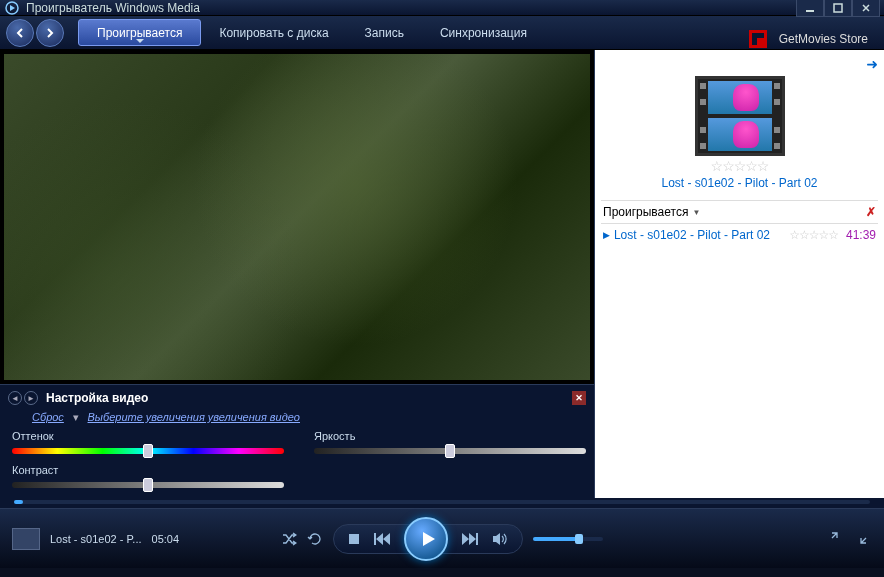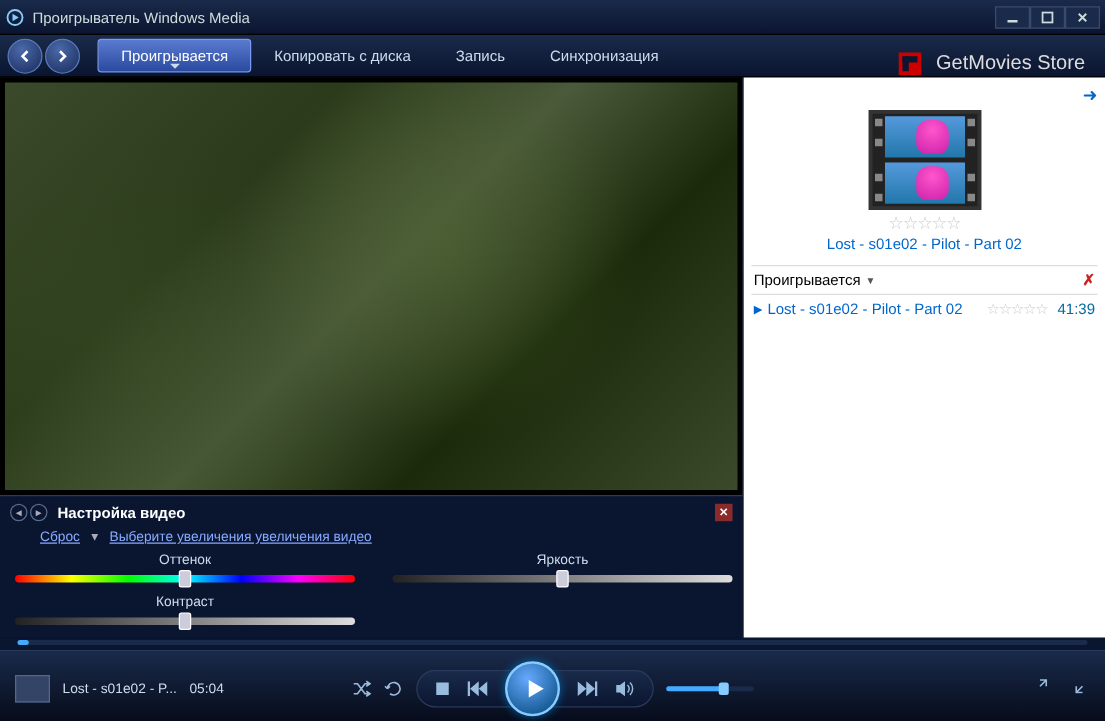--- a/index.html
+++ b/index.html
@@ -1,48 +1,48 @@
 <!DOCTYPE html>
 <html><head>
 <meta charset="utf-8">
 <style>
 * { margin: 0; padding: 0; box-sizing: border-box; font-family: "Segoe UI", Tahoma, sans-serif; }
 body { width: 884px; height: 577px; background: #0a1020; overflow: hidden; }
 
-.titlebar { height: 28px; background: linear-gradient(#1a2a4a, #0a1530); display: flex; align-items: center; padding: 0 4px; color: #cdd; font-size: 12px; border-bottom: 1px solid #000; }
+.titlebar { height: 16px; background: linear-gradient(#1a2a4a, #0a1530); display: flex; align-items: center; padding: 0 4px; color: #cdd; font-size: 12px; border-bottom: 1px solid #000; }
 .titlebar .icon { width: 16px; height: 16px; margin-right: 6px; display: flex; align-items: center; justify-content: center; }
 .titlebar .winbtns { margin-left: auto; display: flex; gap: 0; }
 .winbtn { width: 28px; height: 18px; background: #1a2a4a; border: 1px solid #3a4a6a; display: flex; align-items: center; justify-content: center; color: #cdd; font-size: 10px; }
 
 .toolbar { height: 34px; background: linear-gradient(#1a2a4a, #0a1530); display: flex; align-items: center; padding: 0 6px; border-bottom: 1px solid #000; }
 .navbtn { width: 28px; height: 28px; border-radius: 14px; background: radial-gradient(circle at 40% 30%, #4a6aaa, #1a2a5a); border: 1px solid #5a7aba; display: flex; align-items: center; justify-content: center; margin-right: 2px; }
 .navbtn svg { width: 12px; height: 12px; }
 .tabs { display: flex; margin-left: 12px; gap: 0; height: 100%; align-items: stretch; }
 .tab { padding: 0 18px; display: flex; align-items: center; color: #cde; font-size: 12px; position: relative; }
 .tab.active { background: linear-gradient(#5a7acf, #2a4a9f); border: 1px solid #7a9aef; border-radius: 3px; margin: 3px 0; color: #fff; }
 .tab.active::after { content: ''; position: absolute; bottom: 2px; left: 50%; transform: translateX(-50%); width: 0; height: 0; border-left: 4px solid transparent; border-right: 4px solid transparent; border-top: 4px solid #cde; }
-.store { margin-left: auto; display: flex; align-items: center; gap: 12px; color: #ddd; font-size: 16px; padding-right: 10px; margin-top: 12px; }
+.store { margin-left: auto; display: flex; align-items: center; gap: 12px; color: #ddd; font-size: 12px; padding-right: 10px; margin-top: 12px; }
 .store-icon { width: 18px; height: 18px; background: #c00; position: relative; }
 .store-icon::before { content: ''; position: absolute; top: 3px; left: 3px; width: 5px; height: 12px; background: #0a1530; }
 .store-icon::after { content: ''; position: absolute; top: 3px; left: 3px; width: 12px; height: 5px; background: #0a1530; }
 
 .mainrow { display: flex; height: 448px; background: #000; }
 .videocol { width: 595px; display: flex; flex-direction: column; border-right: 1px solid #2a3a5a; }
 .videoarea { flex: 1; background: linear-gradient(135deg, #3a4a2a 0%, #2a3a1a 30%, #4a5a3a 50%, #1a2a0a 70%, #3a4a2a 100%); position: relative; margin: 4px; }
 .videoarea::before { content:''; position:absolute; inset:0; background: radial-gradient(circle at 60% 40%, rgba(80,100,50,.6), transparent 40%), radial-gradient(circle at 20% 70%, rgba(60,80,40,.5), transparent 35%); }
 
 .vsettings { background: #0a1530; border-top: 1px solid #2a3a5a; padding: 4px 8px 8px; }
 .vs-head { display: flex; align-items: center; color: #fff; font-size: 12px; font-weight: bold; padding: 2px 0 4px; }
 .vs-nav { width: 14px; height: 14px; border: 1px solid #5a6a8a; border-radius: 7px; display: flex; align-items: center; justify-content: center; margin-right: 2px; font-size: 8px; color: #aab; }
 .vs-close { margin-left: auto; width: 14px; height: 14px; background: #8a2a2a; display: flex; align-items: center; justify-content: center; font-size: 9px; color: #fff; }
 .vs-links { padding: 2px 0 6px 24px; font-size: 11px; }
-.vs-links a { color: #8af; text-decoration: underline; }
+.vs-links a { color: #8af; text-decoration: underline; font-style: italic; }
 .vs-links .sep { color: #aab; margin: 0 6px; }
 .vs-sliders { display: grid; grid-template-columns: 1fr 1fr; gap: 8px 30px; padding-left: 4px; }
-.vs-slider label { color: #cde; font-size: 11px; display: block; margin-bottom: 2px; text-align: center; }
+.vs-slider label { color: #cde; font-size: 11px; display: block; margin-bottom: 2px; }
 .track { height: 6px; border-radius: 3px; position: relative; margin: 6px 0 2px; }
 .track.hue { background: linear-gradient(to right, #f00, #ff0, #0f0, #0ff, #00f, #f0f, #f00); }
 .track.gray { background: linear-gradient(to right, #222, #ddd); }
 .track.sat { background: linear-gradient(to right, #888, #f44, #f00); }
 .thumb { position: absolute; top: -4px; width: 10px; height: 14px; background: #ccd; border: 1px solid #fff; border-radius: 2px; transform: translateX(-5px); }
 
 .sidecol { flex: 1; background: #fff; display: flex; flex-direction: column; padding: 6px; font-size: 12px; }
 .side-top { display: flex; justify-content: flex-end; }
 .side-arrow { color: #06c; font-size: 14px; }
 .side-thumb { align-self: center; margin-top: 4px; width: 90px; height: 80px; background: #222; border: 3px solid #333; position: relative; display: flex; flex-direction: column; }
@@ -50,21 +50,21 @@
 .frame { flex: 1; margin: 2px 10px; background: linear-gradient(#59d, #27a); position: relative; }
 .frame::after { content:''; position:absolute; left: 40%; top: 10%; width: 40%; height: 80%; background: radial-gradient(circle at 50% 30%, #f5c, #c2a); border-radius: 40% 40% 30% 30%; }
 .side-stars { align-self: center; color: #ccc; font-size: 14px; letter-spacing: -1px; margin-top: 2px; }
 .side-title { align-self: center; color: #06c; margin-top: 2px; }
 .side-hdr { display: flex; align-items: center; border-top: 1px solid #ddd; border-bottom: 1px solid #ddd; padding: 4px 2px; margin-top: 10px; }
 .side-hdr .drop { font-size: 8px; margin-left: 4px; color: #555; }
 .side-hdr .x { margin-left: auto; color: #c22; font-weight: bold; }
 .side-row { display: flex; align-items: center; padding: 4px 2px; color: #06c; }
 .side-row .play { color: #06c; font-size: 9px; margin-right: 4px; }
 .side-row .stars { margin-left: auto; color: #ccc; letter-spacing: -1px; }
-.side-row .dur { margin-left: 8px; color: #0369a1; }
+.side-row .dur { margin-left: 8px; color: #a21caf; }
 
 .seekbar { height: 10px; background: #0a1530; padding: 2px 14px; }
 .seek-track { height: 4px; background: #1a2a4a; border-radius: 2px; position: relative; }
 .seek-fill { position: absolute; left: 0; top: 0; height: 100%; width: 1%; background: #4af; border-radius: 2px; }
 
 .controls { height: 60px; background: linear-gradient(#1a2a4a, #050a18); display: flex; align-items: center; padding: 0 12px; border-top: 1px solid #2a3a5a; }
 .now-thumb { width: 28px; height: 22px; background: #346; border: 1px solid #568; margin-right: 10px; }
 .now-text { color: #cde; font-size: 11px; display: flex; gap: 10px; }
 .ctrl-center { position: absolute; left: 50%; transform: translateX(-50%); display: flex; align-items: center; gap: 10px; }
 .ctrl-btn { color: #9bd; display: flex; align-items: center; justify-content: center; }

